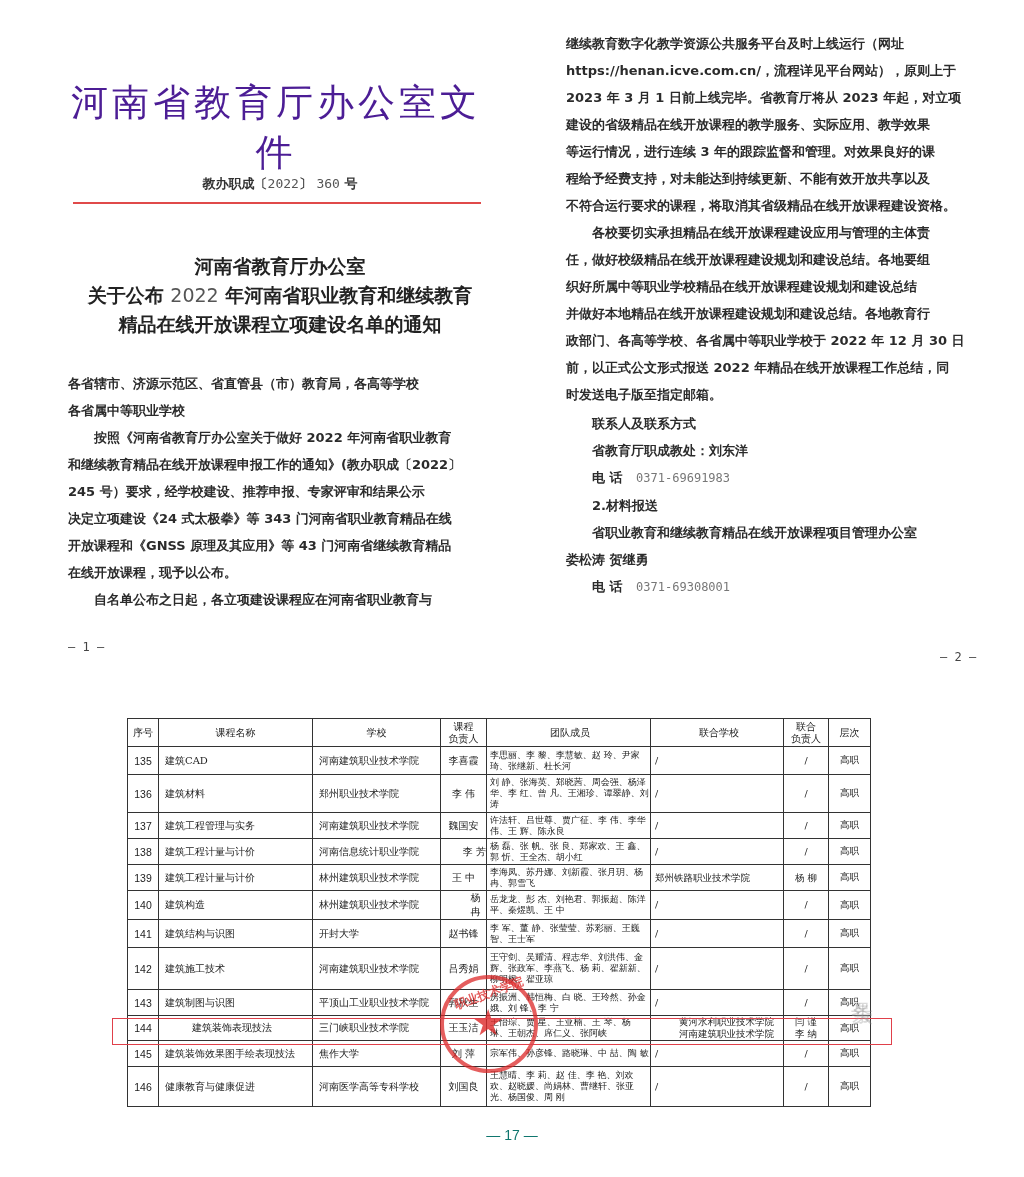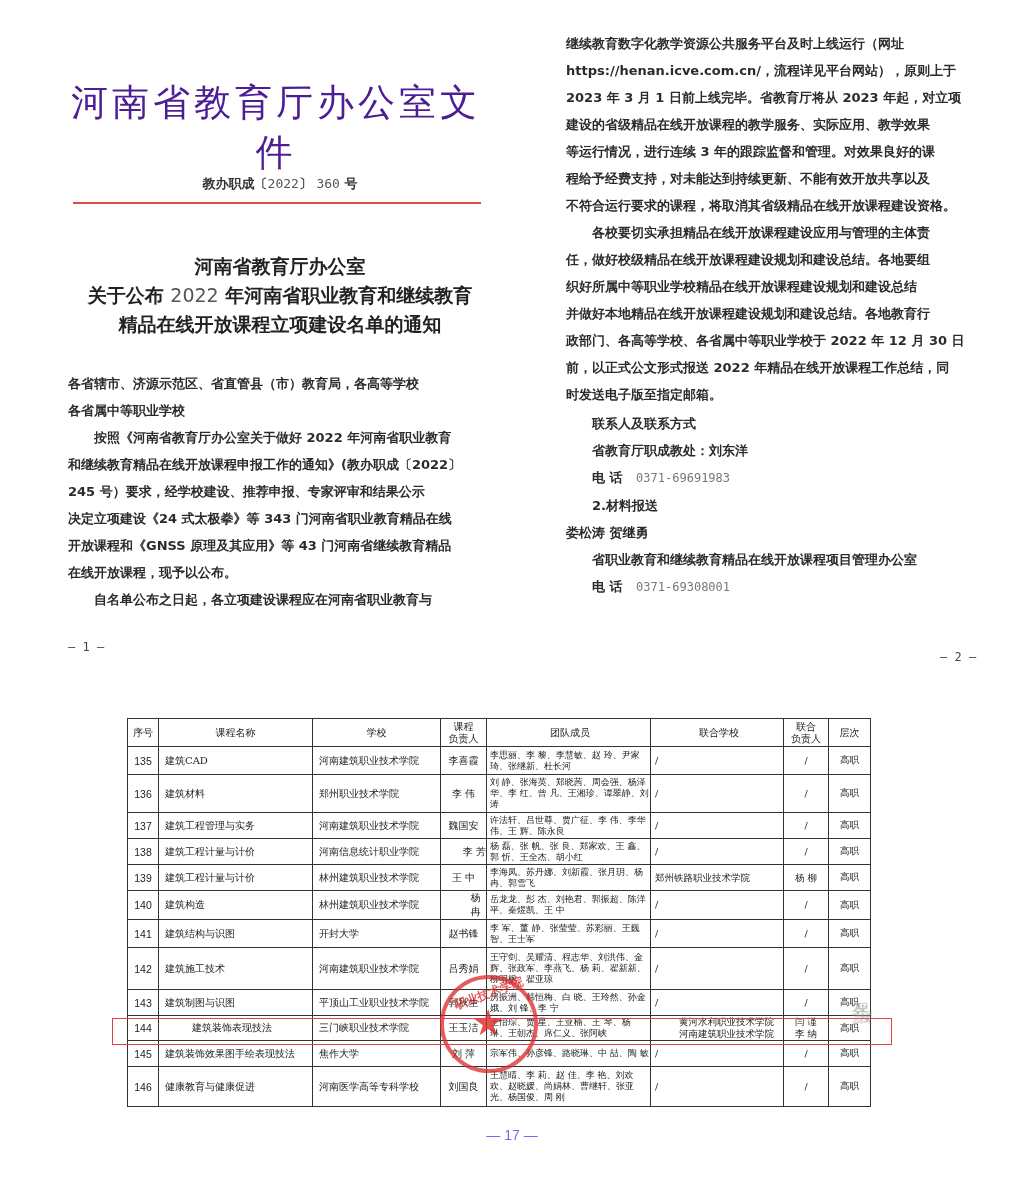--- a/index.html
+++ b/index.html
@@ -43,21 +43,21 @@
   .c-joint { width: 133px; padding-left: 4px; font-size: 9.5px; line-height: 12px; }
   .c-jlead { width: 45px; text-align: center; font-size: 9.5px; line-height: 12px; }
   .c-level { width: 42px; text-align: center; font-size: 9.5px; }
 
   .hl-box { position: absolute; left: 112px; top: 1018px; width: 780px; height: 27px; border: 1.5px solid #e0404a; pointer-events: none; }
   .stamp { position: absolute; left: 440px; top: 975px; width: 98px; height: 98px; border-radius: 50%;
     border: 4px solid rgba(220,40,40,0.75); pointer-events: none; }
   .stamp .star { position: absolute; left: 28px; top: 26px; font-size: 36px; color: rgba(220,40,40,0.8); line-height: 36px; }
   .stamp .ring-text { position: absolute; left: 4px; top: 6px; width: 82px; text-align: center; font-size: 12px; color: rgba(220,40,40,0.75); font-weight: bold; transform: rotate(-20deg); }
   .watermark { position: absolute; left: 845px; top: 985px; width: 30px; font-size: 22px; line-height: 26px; color: rgba(150,150,150,0.35); writing-mode: vertical-rl; pointer-events: none; }
-  .page-num3 { position: absolute; left: 0; width: 1024px; top: 1127px; text-align: center; font-size: 14px; color: #8b5cf6; font-family: "Liberation Sans", sans-serif; }
+  .page-num3 { position: absolute; left: 0; width: 1024px; top: 1127px; text-align: center; font-size: 14px; color: #0f766e; font-family: "Liberation Sans", sans-serif; }
 </style>
 </head>
 <body>
 
 <div class="page" id="page1">
   <div class="red-title">河南省教育厅办公室文件</div>
   <div class="doc-no">
     <span>教办职成〔</span><span class="num">2022</span><span>〕</span> <span class="num">360</span><span> 号</span>
   </div>
   <div class="red-rule"></div>
@@ -95,22 +95,22 @@
   <div class="line">并做好本地精品在线开放课程建设规划和建设总结。各地教育行</div>
   <div class="line">政部门、各高等学校、各省属中等职业学校于 2022 年 12 月 30 日</div>
   <div class="line">前，以正式公文形式报送 2022 年精品在线开放课程工作总结，同</div>
   <div class="line">时发送电子版至指定邮箱。</div>
 </div>
 <div class="para" id="p2-contact">
   <div class="line indent">联系人及联系方式</div>
   <div class="line indent">省教育厅职成教处：刘东洋</div>
   <div class="line indent"><span>电 话</span>&nbsp;&nbsp;&nbsp;<span class="n">0371-69691983</span></div>
   <div class="line indent">2.材料报送</div>
+  <div class="line indent">省职业教育和继续教育精品在线开放课程项目管理办公室</div>
   <div class="line">娄松涛 贺继勇</div>
-  <div class="line indent">省职业教育和继续教育精品在线开放课程项目管理办公室</div>
   <div class="line indent"><span>电 话</span>&nbsp;&nbsp;&nbsp;<span class="n">0371-69308001</span></div>
 </div>
 <div class="page-num" style="left:940px; top:650px;">— 2 —</div>
 
 <div class="page" id="page3"></div>
 
 <table class="tbl">
   <thead>
     <tr>
       <th class="c-no">序号</th>

